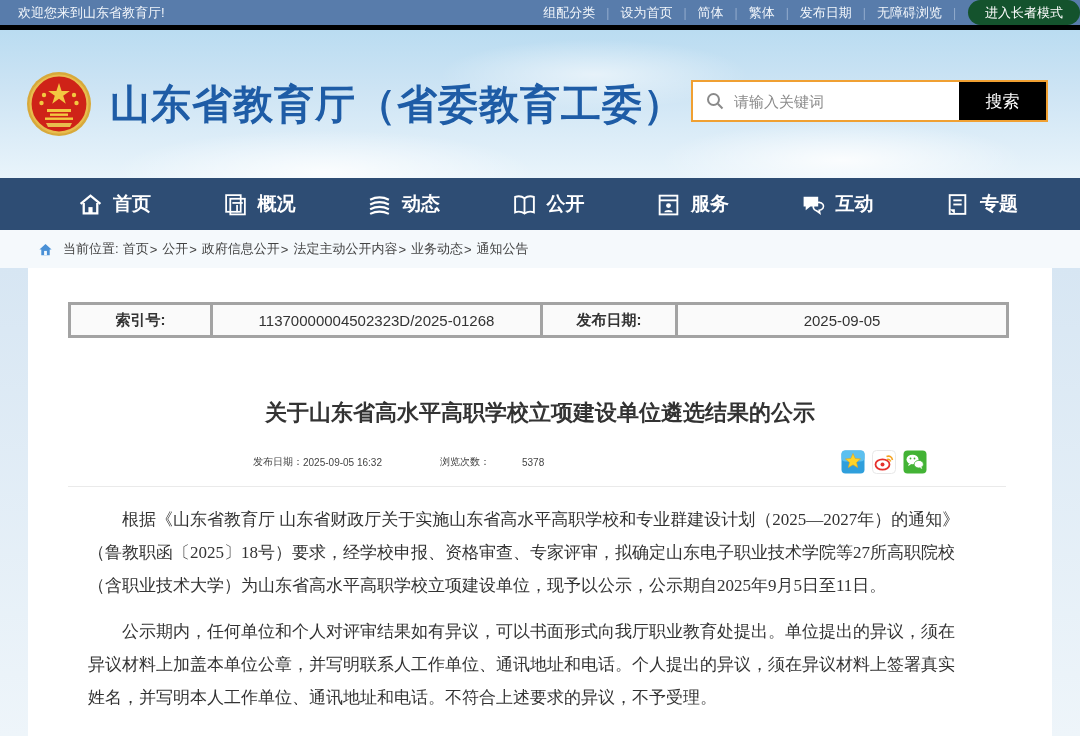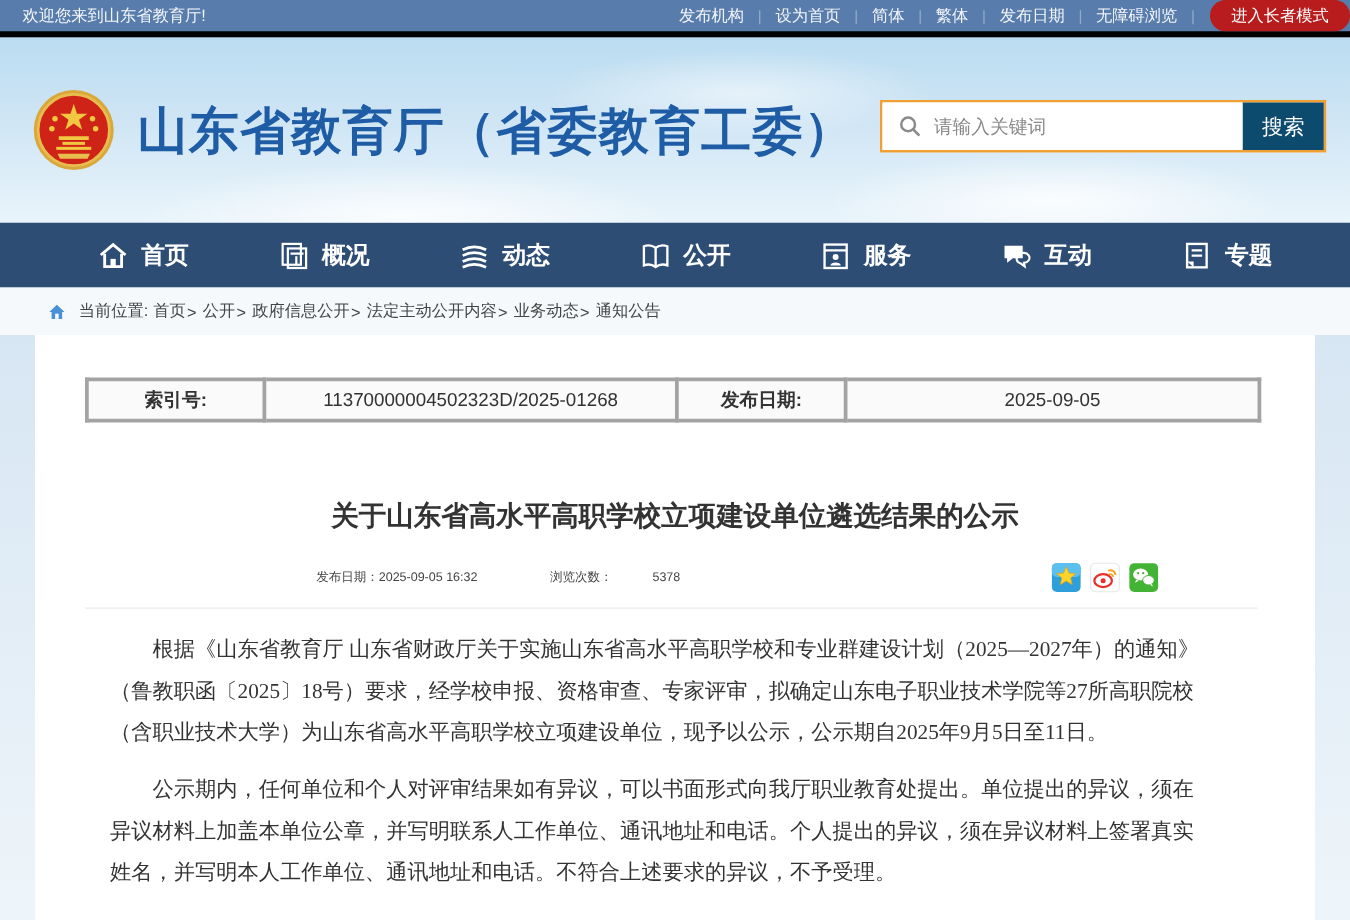--- a/index.html
+++ b/index.html
@@ -4,38 +4,38 @@
 <style>
   * { margin:0; padding:0; box-sizing:border-box; }
   html,body { width:1080px; height:736px; overflow:hidden; }
   body { font-family:"Liberation Sans","DejaVu Sans",sans-serif; background:#e4eef7; }
 
   
   .topbar { height:30px; background:#587cab; display:flex; justify-content:space-between; align-items:center; padding-left:18px; font-size:13px; color:#f2f6fb; border-bottom:5px solid #000000;}
   .topbar-links { display:flex; align-items:center; height:100%; }
   .top-link { color:#f2f6fb; text-decoration:none; margin:0 11px; cursor:pointer; white-space:nowrap;}
   .top-sep { color:#93accd; font-size:12px; }
-  .elder-btn { background:#b91c1c; color:#fff; height:100%; display:flex; align-items:center; padding:0 17px; margin-left:12px; cursor:pointer; white-space:nowrap;border-radius:13px;}
+  .elder-btn { background:#14532d; color:#fff; height:100%; display:flex; align-items:center; padding:0 17px; margin-left:12px; cursor:pointer; white-space:nowrap;border-radius:13px;}
 
   
   .header { height:148px; position:relative; display:flex; align-items:center;
     background:
       radial-gradient(ellipse 260px 55px at 78% 88%, rgba(255,255,255,.85), rgba(255,255,255,0) 70%),
       radial-gradient(ellipse 300px 60px at 30% 96%, rgba(255,255,255,.8), rgba(255,255,255,0) 70%),
       radial-gradient(ellipse 220px 50px at 55% 30%, rgba(255,255,255,.55), rgba(255,255,255,0) 70%),
       linear-gradient(180deg,#badcf1 0%, #cde4f4 40%, #e9f4fb 100%);
   }
   .emblem { width:66px; height:66px; margin-left:26px; flex:0 0 auto; }
   .site-title { font-size:40px; font-weight:bold; color:#1e5ca6; margin-left:18px; letter-spacing:1px; white-space:nowrap; }
-  .search-box { position:absolute; right:19px; top:50px; width:357px; height:42px; display:flex; background:#fff; border:2px solid #f0a032; }
+  .search-box { position:absolute; right:32px; top:50px; width:357px; height:42px; display:flex; background:#fff; border:2px solid #f0a032; }
   .search-input-wrap { flex:1; position:relative; display:flex; align-items:center; }
   .search-icon { position:absolute; left:13px; width:18px; height:18px; }
   .search-input { width:100%; height:100%; border:none; outline:none; padding-left:41px; font-size:15px; color:#444; }
   .search-input::placeholder { color:#8a8a8a; }
-  .search-btn { width:65px; background:#0c4a6e; color:#fff; border:none; font-size:17px; cursor:pointer; font-family:inherit; }
+  .search-btn { width:87px; background:#000000; color:#fff; border:none; font-size:17px; cursor:pointer; font-family:inherit; }
 
   
   .nav { height:52px; background:#2e4d74; display:flex; align-items:center; justify-content:space-between; padding:0 62px 0 78px; }
   .nav-item { display:flex; align-items:center; gap:10px; color:#fff; font-size:19px; font-weight:bold; cursor:pointer; white-space:nowrap; }
   .nicon { width:25px; height:25px; display:block; }
 
   
   .breadcrumb { height:38px; background:#f5f9fc; display:flex; align-items:center; padding-left:38px; font-size:13px; color:#444; }
   .bc-home { width:15px; height:15px; margin-right:10px; }
   .bc-label { margin-right:4px; }
@@ -65,21 +65,21 @@
 
   .body-text { margin:16px 82px 0 60px; font-family:"Liberation Serif","DejaVu Serif",serif; font-size:17px; line-height:33px; color:#333; }
   .body-text p { text-indent:2em; margin-bottom:13px; }
 </style>
 </head>
 <body>
 
 <div class="topbar">
   <span>欢迎您来到山东省教育厅!</span>
   <div class="topbar-links">
-    <a class="top-link">发布机构</a>
+    <a class="top-link">组配分类</a>
     <span class="top-sep">|</span>
     <a class="top-link">设为首页</a>
     <span class="top-sep">|</span>
     <a class="top-link">简体</a>
     <span class="top-sep">|</span>
     <a class="top-link">繁体</a>
     <span class="top-sep">|</span>
     <a class="top-link">发布日期</a>
     <span class="top-sep">|</span>
     <a class="top-link">无障碍浏览</a>

